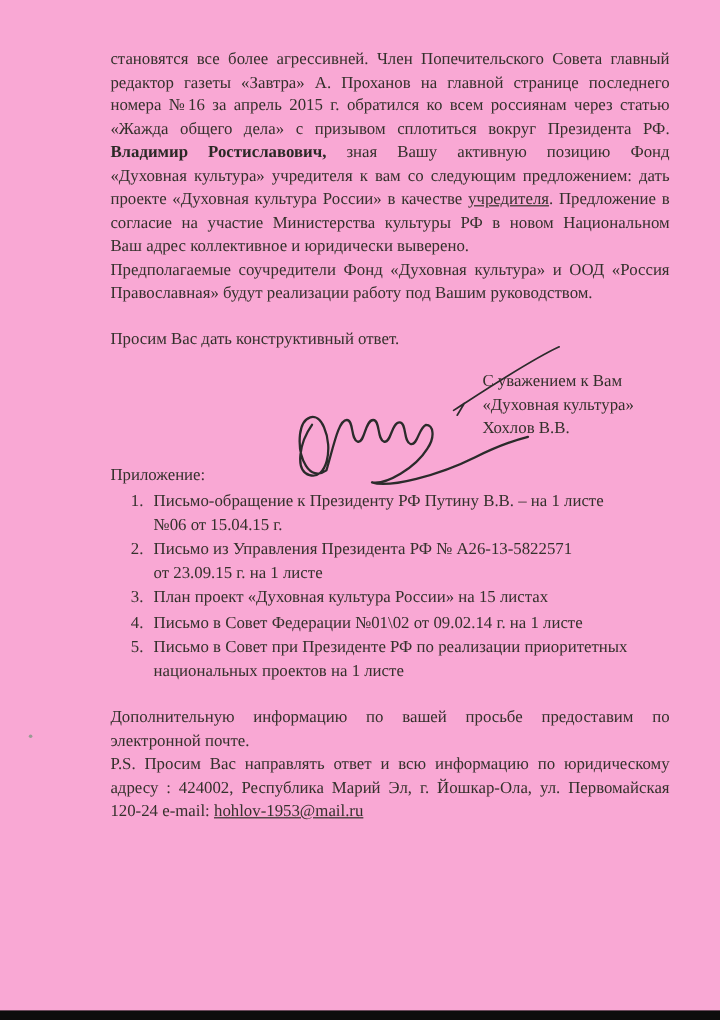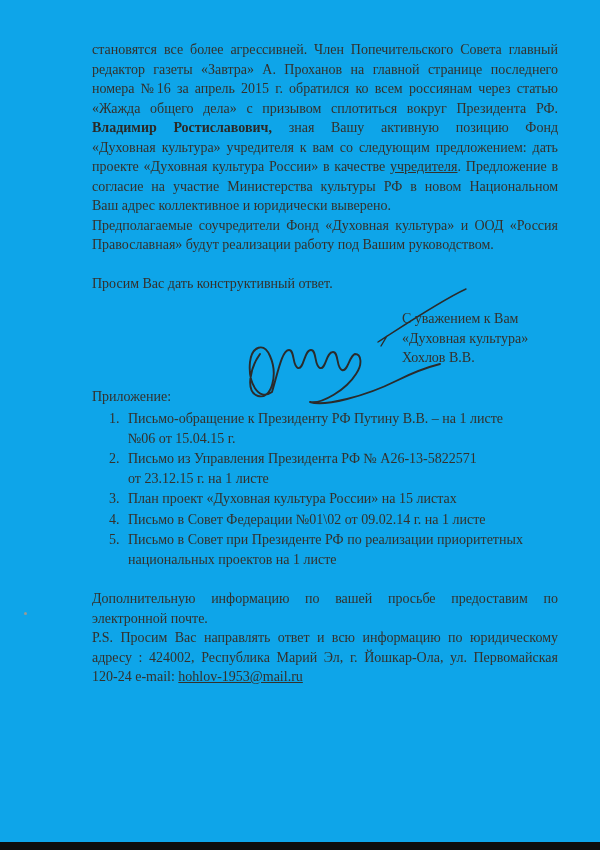--- a/index.html
+++ b/index.html
@@ -1,17 +1,17 @@
 <!DOCTYPE html>
 <html><head>
 <meta charset="utf-8">
 <style>
   html,body{margin:0;padding:0;background:#ffffff;}
   .page{
-    position:relative;width:600px;height:850px;background:#0ea5e9;
+    position:relative;width:600px;height:850px;background:#f9a8d4;
     font-family:"Liberation Serif", serif;color:#34312c;overflow:hidden;
   }
   .col{position:absolute;left:92px;width:466px;font-size:14px;line-height:19.5px;}
   .tline{min-height:19.5px;}
   .tline.just{text-align:justify;text-align-last:justify;}
   .tline.left{text-align:left;text-align-last:left;}
   .seg.b{font-weight:bold;color:#2b2926;}
   .seg.u{text-decoration:underline;}
   .gap{height:19.5px;}
   #closing{
@@ -87,21 +87,21 @@
     <div class="att-title">Приложение:</div>
     <div id="att-list">
         <div class="att-item">
           <span class="att-num">1.</span>
           <div>Письмо-обращение к Президенту РФ Путину В.В. – на 1 листе</div>
           <div>№06 от 15.04.15 г.</div>
         </div>
         <div class="att-item">
           <span class="att-num">2.</span>
           <div>Письмо из Управления Президента РФ № А26-13-5822571</div>
-          <div>от 23.12.15 г. на 1 листе</div>
+          <div>от 23.09.15 г. на 1 листе</div>
         </div>
         <div class="att-item">
           <span class="att-num">3.</span>
           <div>План проект «Духовная культура России» на 15 листах</div>
         </div>
         <div class="att-item">
           <span class="att-num">4.</span>
           <div>Письмо в Совет Федерации  №01\02 от 09.02.14 г. на 1 листе</div>
         </div>
         <div class="att-item">

